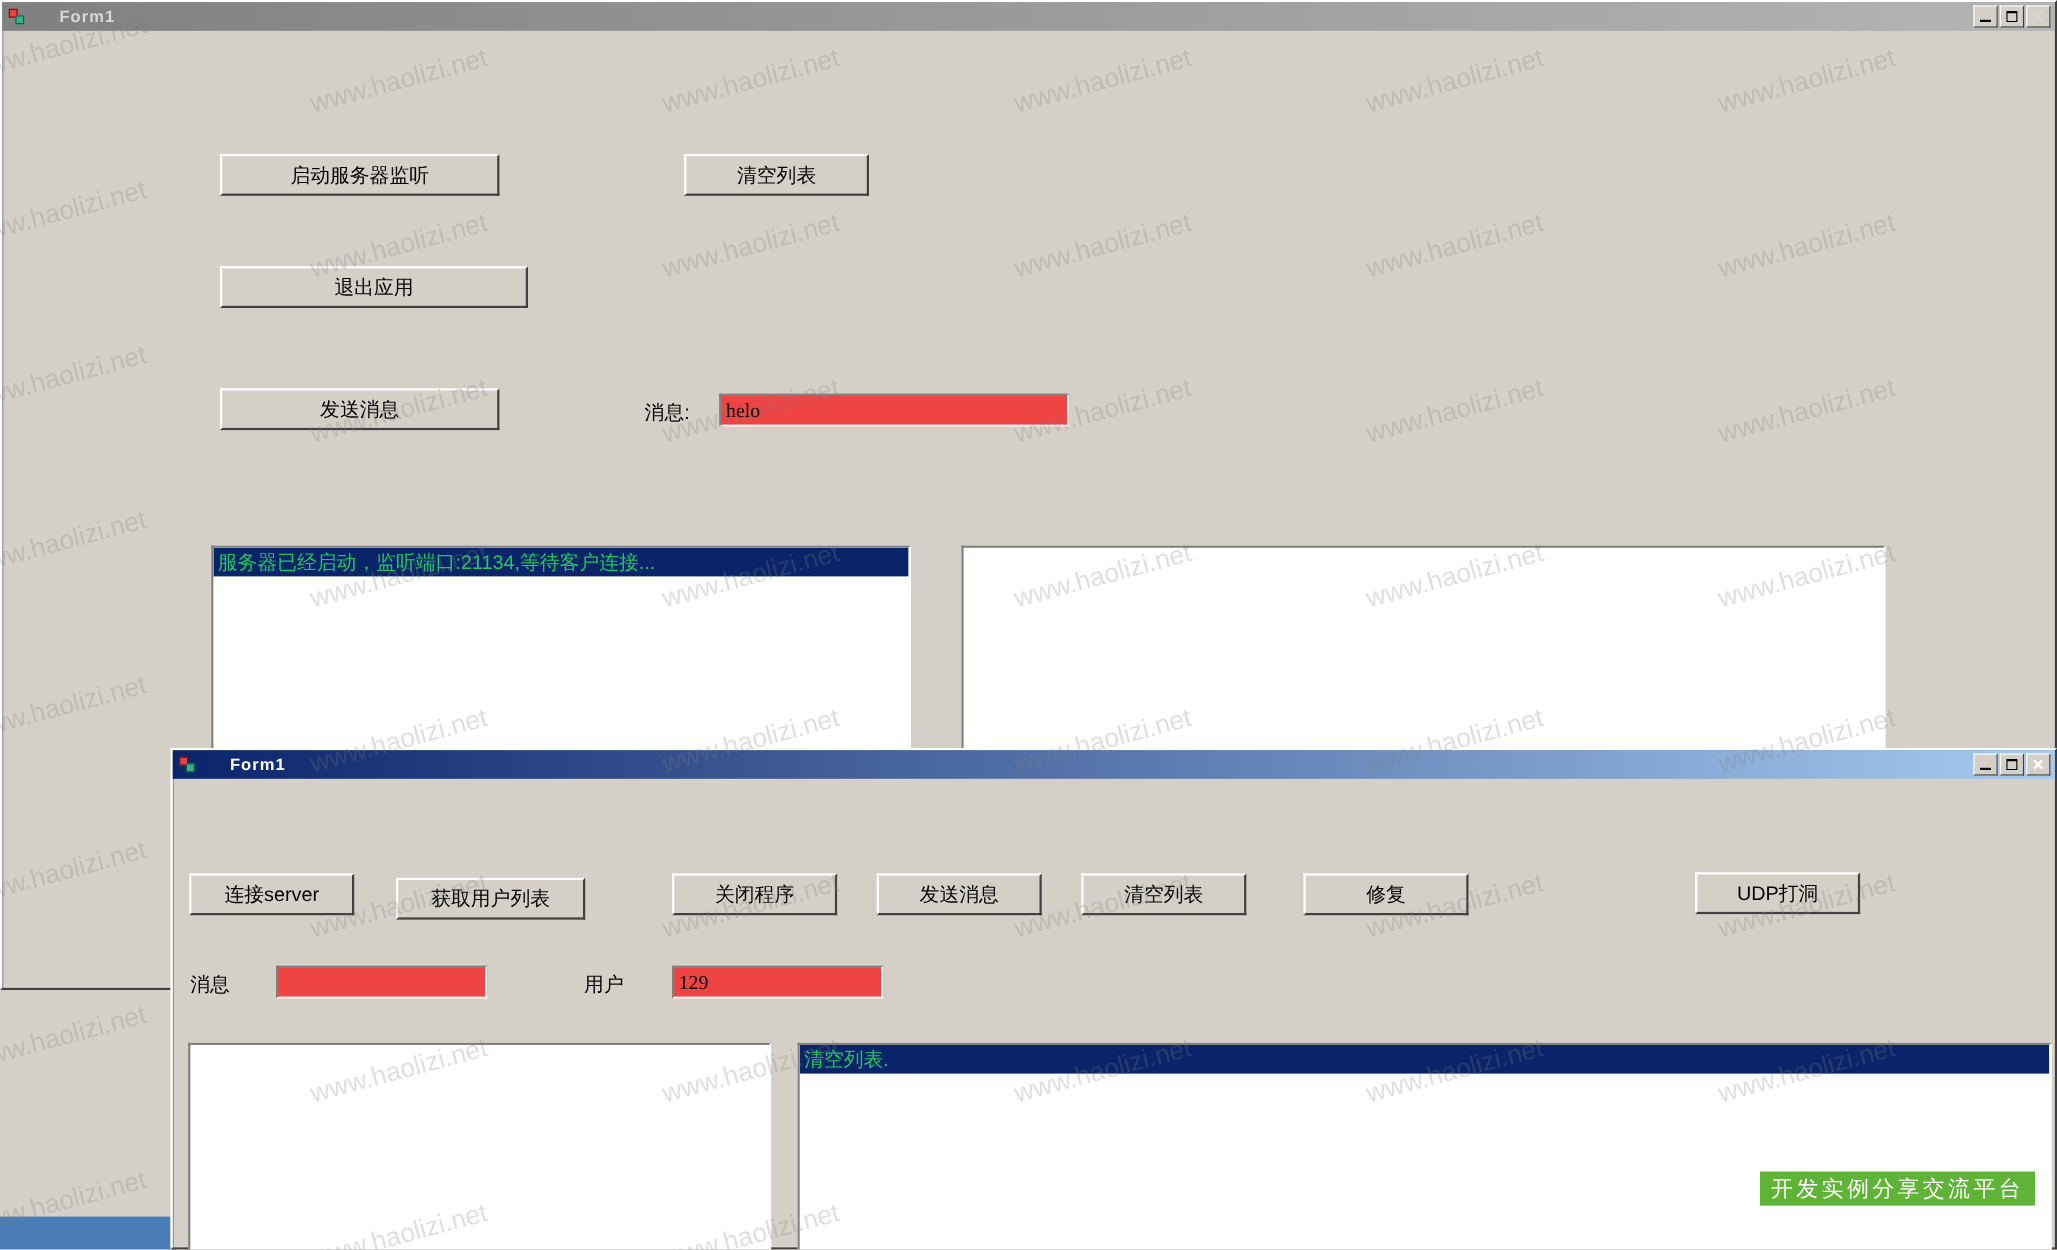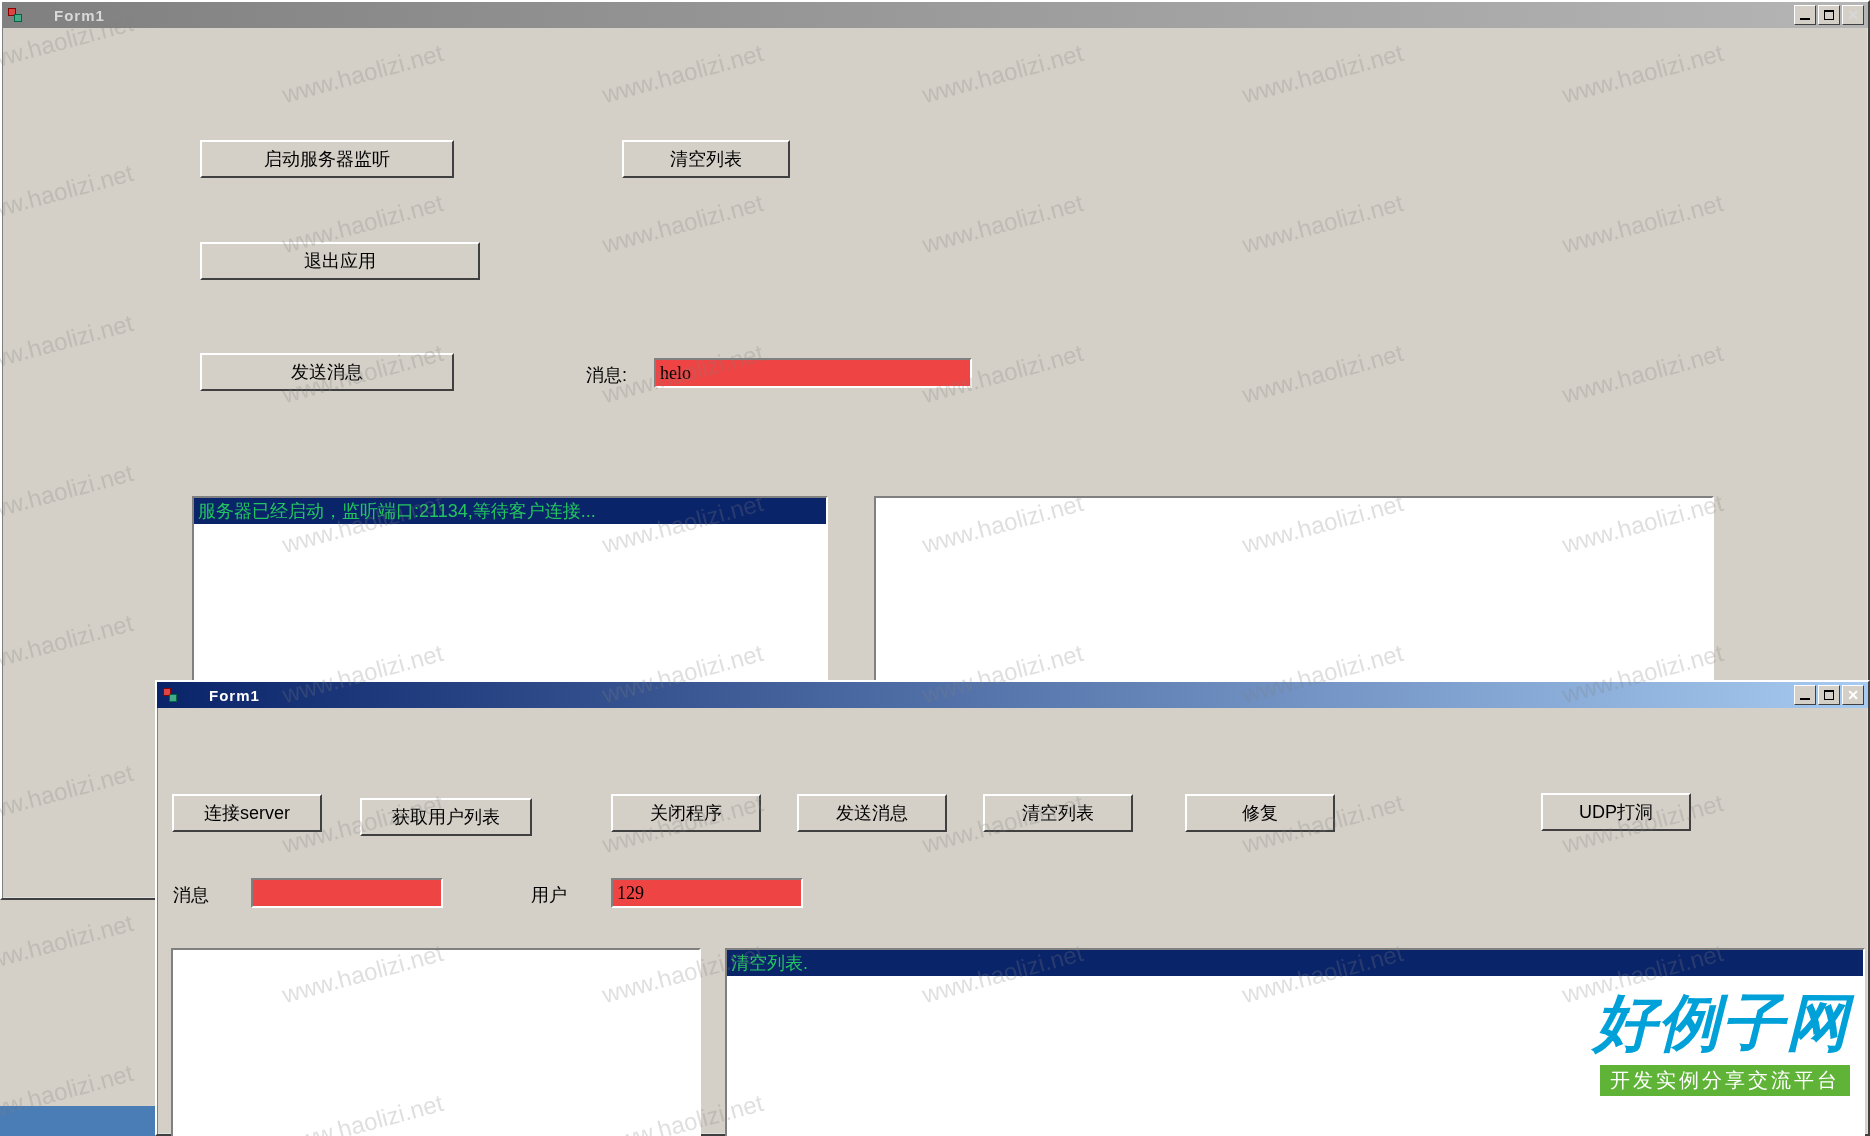--- a/index.html
+++ b/index.html
@@ -314,15 +314,14 @@
     <div class="win-listbox" style="left:14px;top:240px;width:530px;height:210px"></div>
     <div class="win-listbox" style="left:568px;top:240px;width:1140px;height:210px">
       <div class="list-item selected">清空列表.</div>
     </div>
   </div>
 </div>
 
 <div class="bottom-bar"></div>
 
 <div class="site-logo">
-  <div class="site-logo-main">好例子网</div>
   <div class="site-logo-sub">开发实例分享交流平台</div>
 </div>
 
 </body></html>

